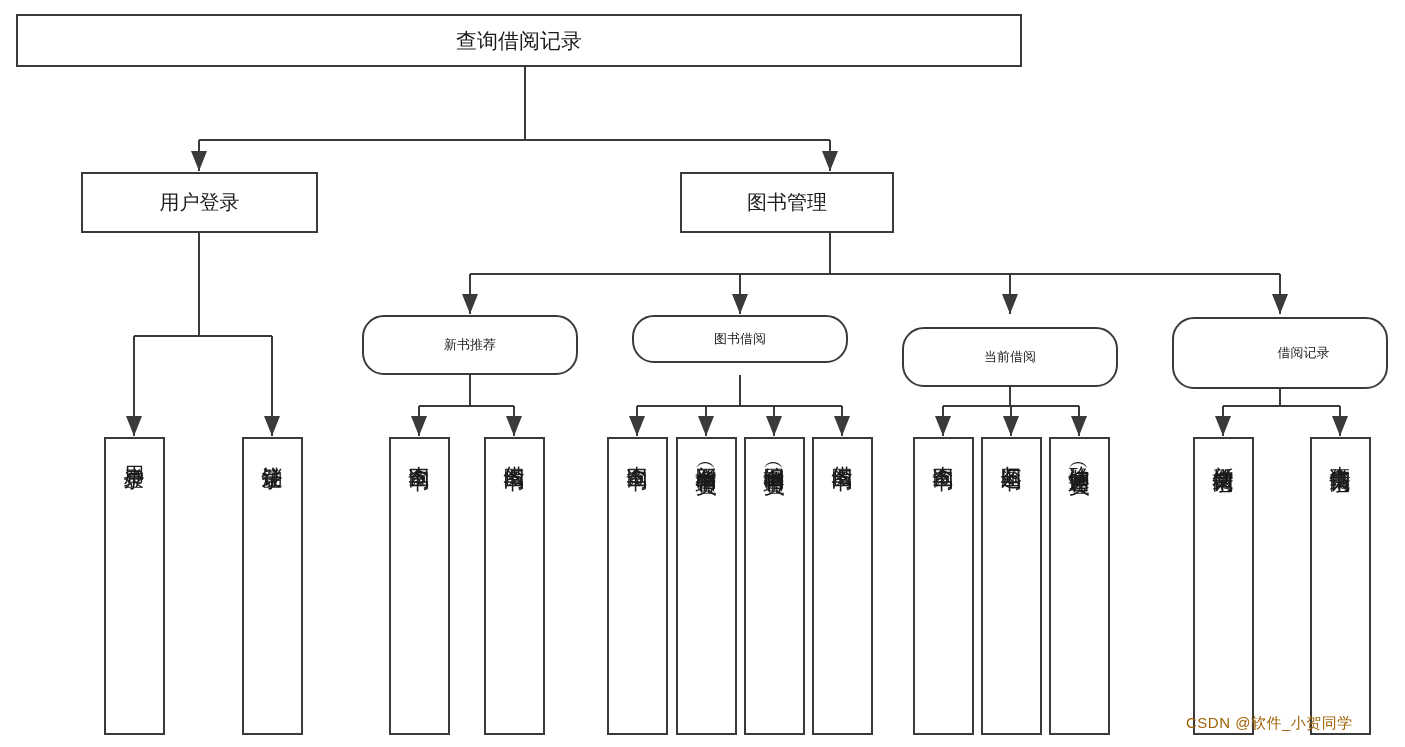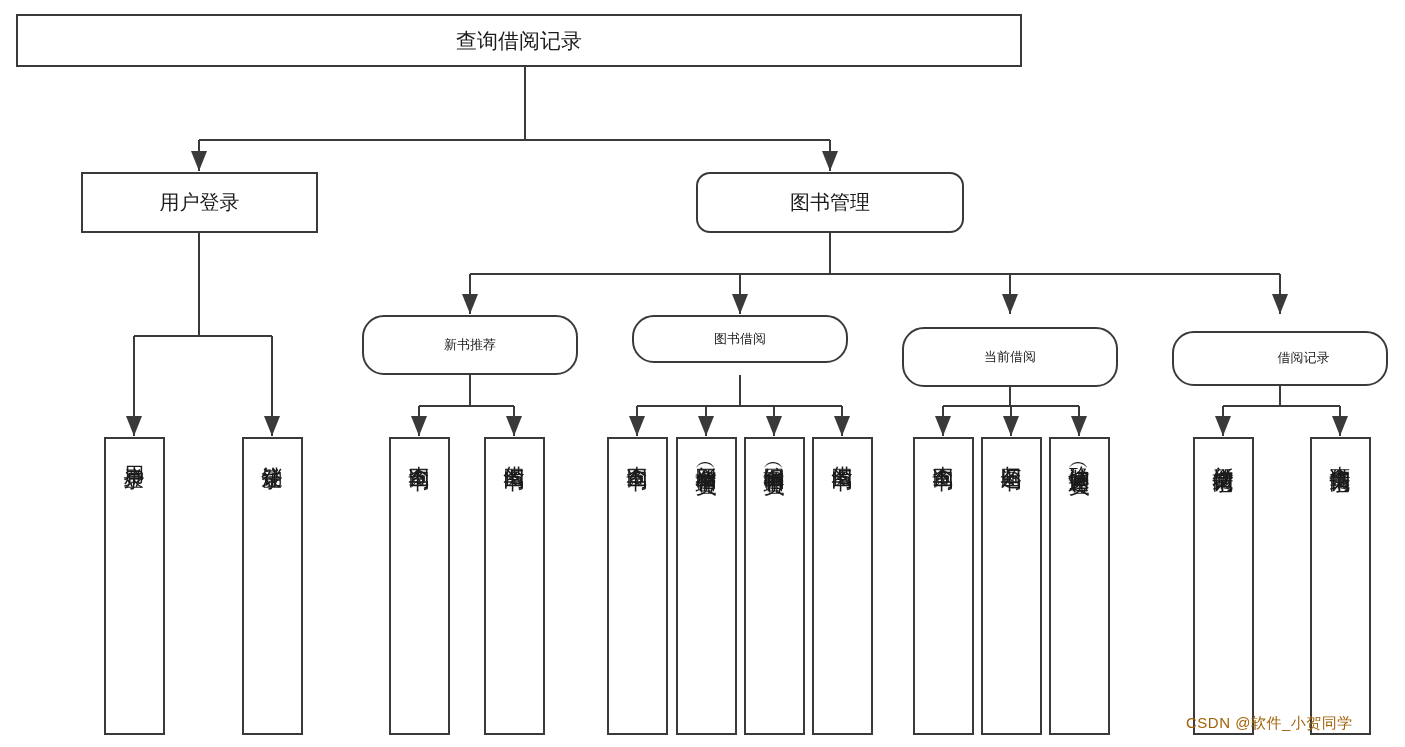--- a/index.html
+++ b/index.html
@@ -129,33 +129,33 @@
       <line x1="1340" y1="406" x2="1340" y2="436" stroke="#3a3a3a" stroke-width="2.4" shape-rendering="crispEdges"></line>
       <polygon points="1332,416 1348,416 1340,436" fill="#3a3a3a"></polygon>
     </svg>
   <div id="node-layer">
       <div class="node root" style="left: 16px; top: 14px; width: 1006px; height: 53px;">
         <span class="node-label">查询借阅记录</span>
       </div>
       <div class="node level1" style="left: 81px; top: 172px; width: 237px; height: 61px;">
         <span class="node-label">用户登录</span>
       </div>
-      <div class="node level1" style="left: 696px; top: 172px; width: 268px; height: 61px; border-radius: 14px;">
+      <div class="node level1" style="left: 680px; top: 172px; width: 214px; height: 61px;">
         <span class="node-label">图书管理</span>
       </div>
       <div class="node level2" style="left: 362px; top: 315px; width: 216px; height: 60px;">
         <span class="node-label">新书推荐</span>
       </div>
       <div class="node level2" style="left: 632px; top: 315px; width: 216px; height: 48px;">
         <span class="node-label">图书借阅</span>
       </div>
       <div class="node level2" style="left: 902px; top: 327px; width: 216px; height: 60px;">
         <span class="node-label">当前借阅</span>
       </div>
-      <div class="node level2" style="left: 1172px; top: 331px; width: 216px; height: 55px; padding-left: 47px;">
+      <div class="node level2" style="left: 1172px; top: 317px; width: 216px; height: 72px; padding-left: 47px;">
         <span class="node-label">借阅记录</span>
       </div>
       <div class="node leaf" style="left: 104px; top: 437px; width: 61px; height: 298px;">
         <span class="node-label">用户登录</span>
       </div>
       <div class="node leaf" style="left: 242px; top: 437px; width: 61px; height: 298px;">
         <span class="node-label">注销登录</span>
       </div>
       <div class="node leaf" style="left: 389px; top: 437px; width: 61px; height: 298px;">
         <span class="node-label">查询图书</span>

